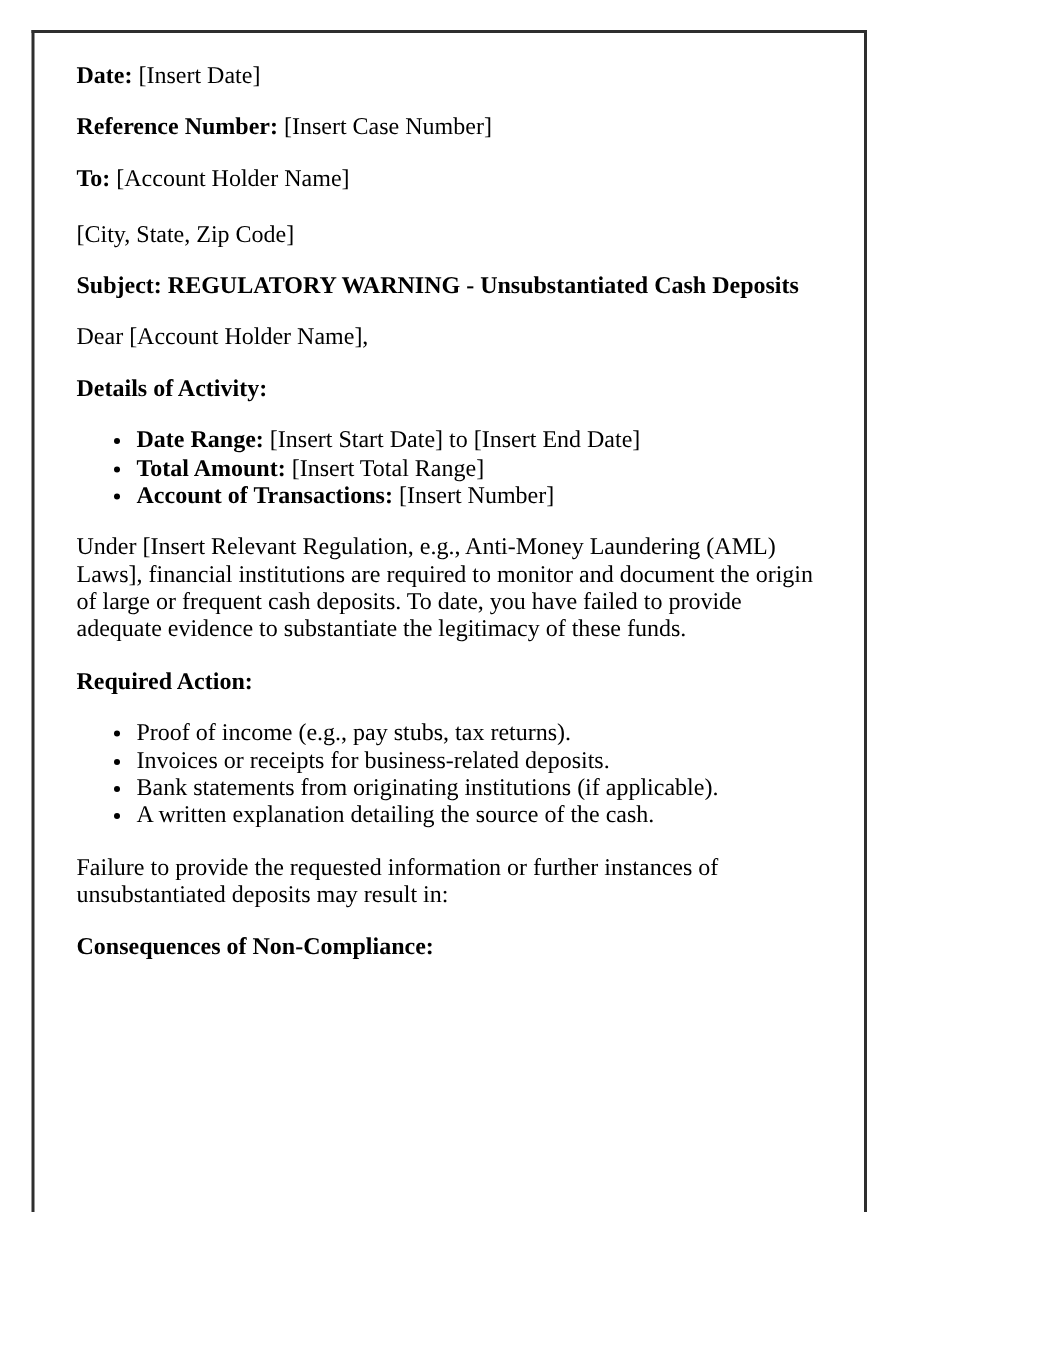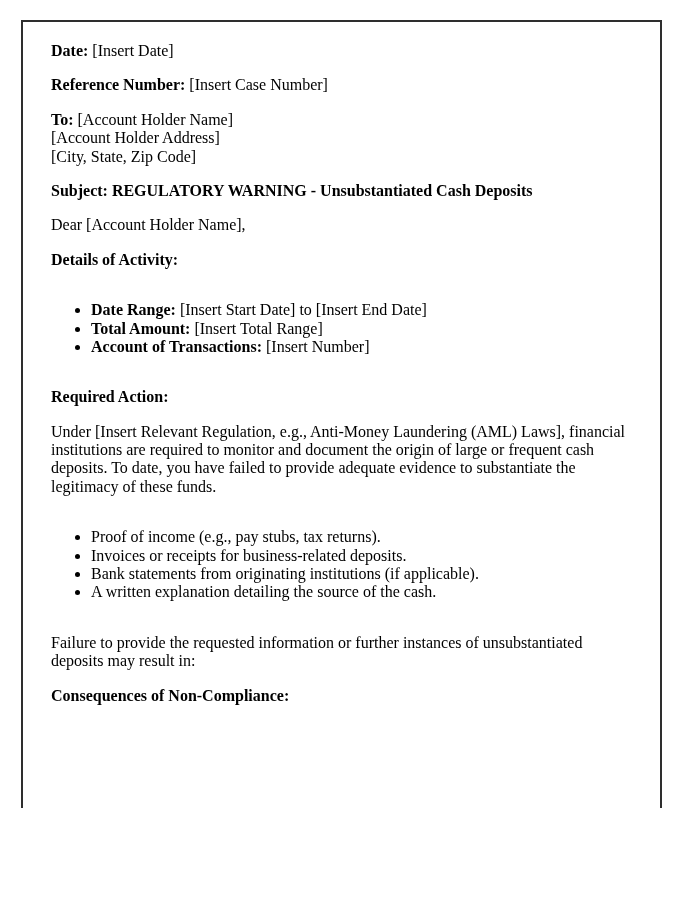--- a/index.html
+++ b/index.html
@@ -14,71 +14,71 @@
     overflow: hidden;
     font-family: "Liberation Serif", serif;
     font-size: 16px;
     color: #000000;
     -webkit-font-smoothing: antialiased;
   }
   .page-frame {
     position: absolute;
     left: 21px;
     top: 20px;
-    width: 641px;
+    width: 557px;
     height: 788px;
     box-sizing: border-box;
     border: 2px solid #2e2e2e;
     border-bottom: none;
     padding: 4px 27px 0 28px;
     overflow: hidden;
     background: #ffffff;
   }
   .page-frame p {
     margin: 16px 0;
     line-height: 1.15;
   }
   .page-frame ul {
-    margin: 32px 0;
+    margin: 16px 0;
     padding-left: 40px;
     line-height: 1.15;
   }
   .page-frame li {
     margin: 0;
     padding: 0;
   }
   strong { font-weight: bold; }
 </style>
 </head>
 <body>
 
 <div class="page-frame">
 
   <p><strong>Date:</strong><span> [Insert Date]</span></p>
 
   <p><strong>Reference Number:</strong><span> [Insert Case Number]</span></p>
 
-  <p><strong>To:</strong><span> [Account Holder Name]</span><br><span>[Account Holder Address]</span><br><span>[City, State, Zip Code]</span></p>
+  <p><strong>To:</strong><span> [Account Holder Name]</span><br><br><span>[City, State, Zip Code]</span></p>
 
   <p><strong>Subject: REGULATORY WARNING - Unsubstantiated Cash Deposits</strong></p>
 
   <p>Dear [Account Holder Name],</p>
 
 
   <p><strong>Details of Activity:</strong></p>
 
   <ul>
       <li><strong>Date Range:</strong><span> [Insert Start Date] to [Insert End Date]</span></li>
       <li><strong>Total Amount:</strong><span> [Insert Total Range]</span></li>
       <li><strong>Account of Transactions:</strong><span> [Insert Number]</span></li>
     </ul>
 
+  <p>Under [Insert Relevant Regulation, e.g., Anti-Money Laundering (AML) Laws], financial institutions are required to monitor and document the origin of large or frequent cash deposits. To date, you have failed to provide adequate evidence to substantiate the legitimacy of these funds.</p>
+
   <p><strong>Required Action:</strong></p>
-
-  <p>Under [Insert Relevant Regulation, e.g., Anti-Money Laundering (AML) Laws], financial institutions are required to monitor and document the origin of large or frequent cash deposits. To date, you have failed to provide adequate evidence to substantiate the legitimacy of these funds.</p>
 
 
   <ul>
       <li>Proof of income (e.g., pay stubs, tax returns).</li>
       <li>Invoices or receipts for business-related deposits.</li>
       <li>Bank statements from originating institutions (if applicable).</li>
       <li>A written explanation detailing the source of the cash.</li>
     </ul>
 
   <p>Failure to provide the requested information or further instances of unsubstantiated deposits may result in:</p>

